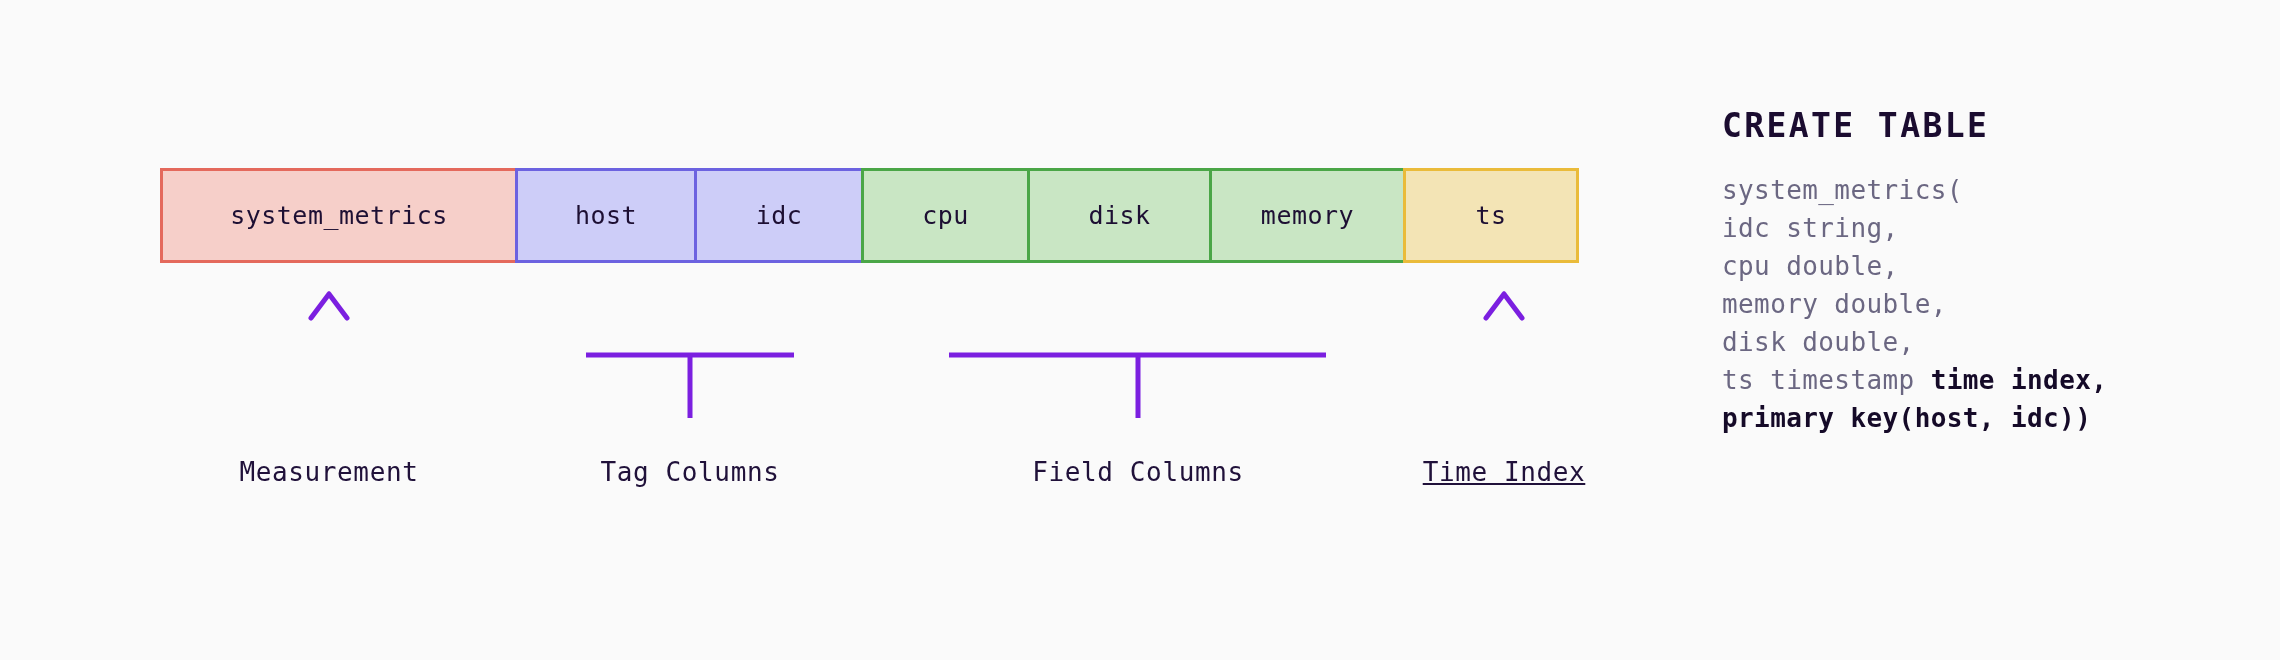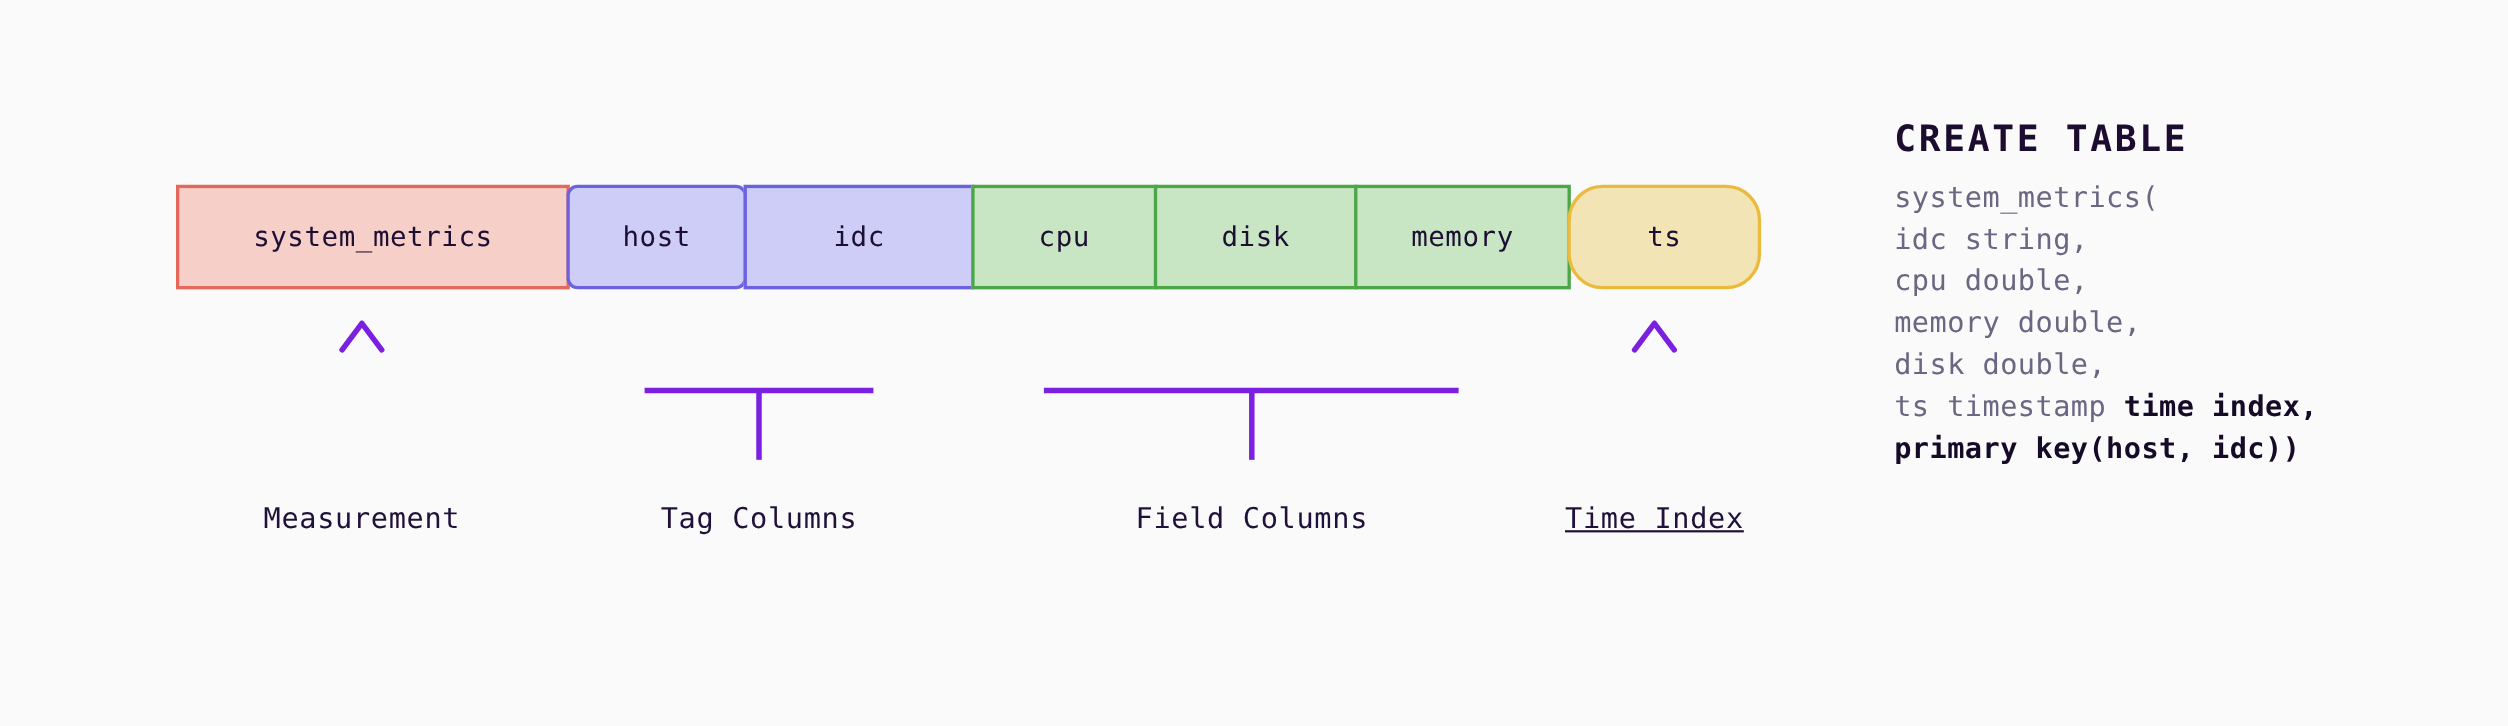--- a/index.html
+++ b/index.html
@@ -45,35 +45,34 @@
   .cell:first-child { margin-left: 0; }
 
   .cell.measurement {
     background: #f6cfc9;
     border-color: #e4695c;
     width: 358px;
   }
   .cell.tag {
     background: #cdcdf8;
     border-color: #6c62e0;
-    width: 210px;
-  }
-  .cell.tag-first { width: 164px; border-radius: 10px; }
+    width: 170px;
+  }
+  .cell.tag-first { width: 182px; }
   .cell.field {
     background: #c9e6c4;
     border-color: #4aa647;
   }
   .cell.w-cpu    { width: 169px; }
   .cell.w-memory { width: 197px; }
   .cell.w-disk   { width: 185px; }
   .cell.time {
     background: #f3e4b5;
     border-color: #eabb3a;
     width: 176px;
-    border-radius: 32px;
   }
 
   
   #connectors {
     position: absolute;
     left: 0; top: 0;
     width: 2280px;
     height: 660px;
     pointer-events: none;
   }
@@ -93,21 +92,21 @@
     position: absolute;
     left: 1722px;
     top: 106px;
     width: 520px;
   }
   #sql-title {
     font-size: 33px;
     font-weight: bold;
     color: #1b0c30;
     letter-spacing: 2.4px;
-    margin-bottom: 16px;
+    margin-bottom: 26px;
   }
   .sql-line {
     font-size: 26px;
     line-height: 38px;
     color: #6b6782;
     letter-spacing: 0.4px;
     white-space: pre;
   }
   .sql-line b {
     color: #150a28;

